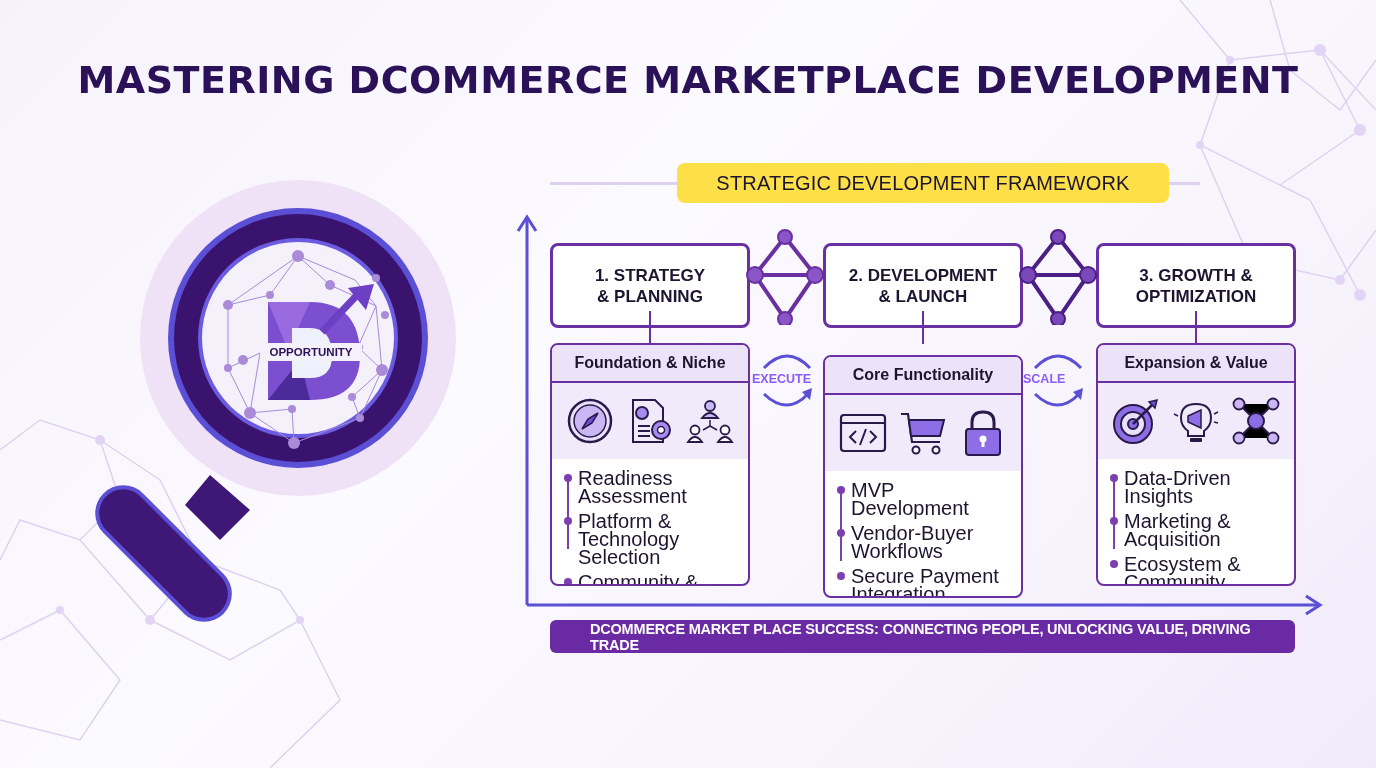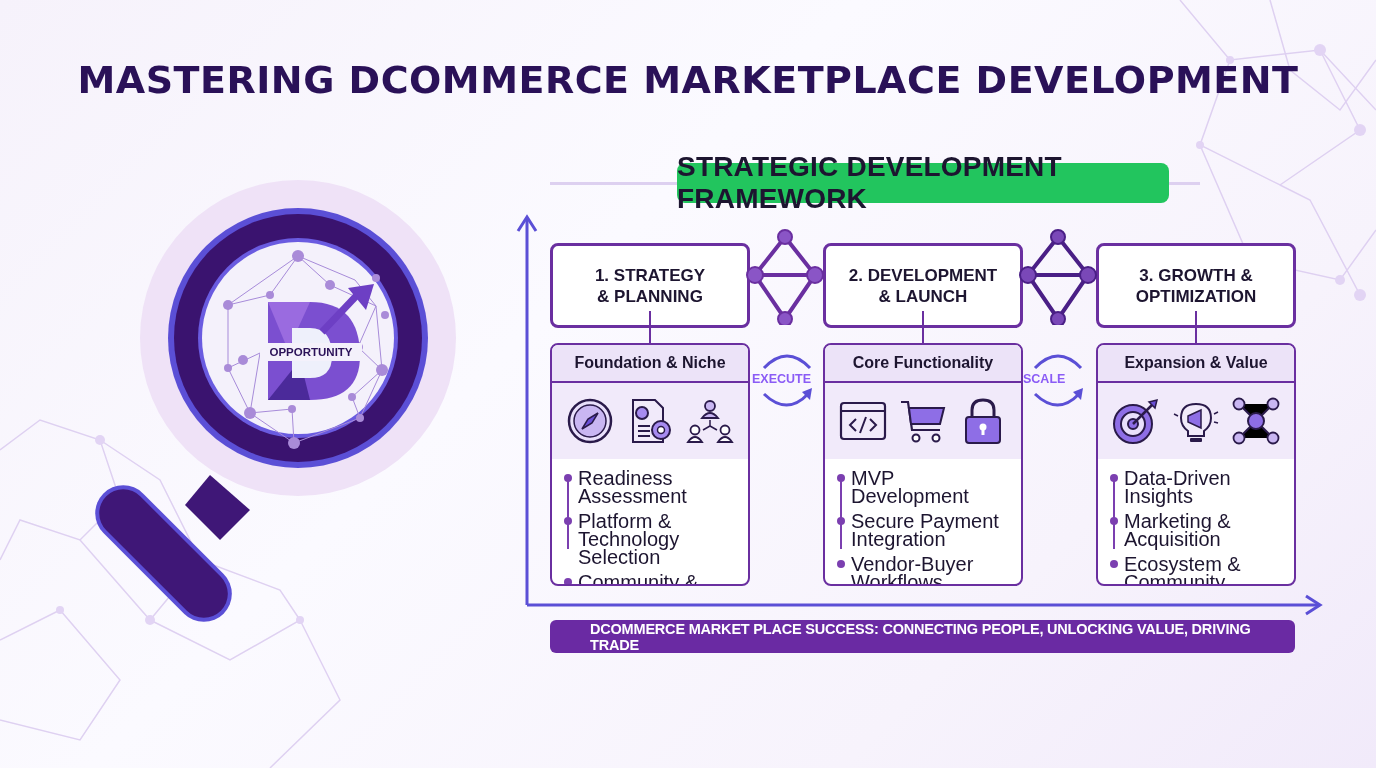--- a/index.html
+++ b/index.html
@@ -18,23 +18,23 @@
     letter-spacing: 0.5px; color: #2a1158;
   }
 
   
   .magnifier { position: absolute; left: 60px; top: 160px; width: 440px; height: 490px; }
 
   
   .fw-line { position: absolute; left: 550px; top: 182px; width: 650px; height: 3px; background: #ddd0f0; }
   .fw-title {
     position: absolute; left: 677px; top: 163px; width: 492px; height: 40px;
-    background: #22c55e; border-radius: 8px;
+    background: #fde047; border-radius: 8px;
     display: flex; align-items: center; justify-content: center;
-    font-weight: bold; font-size: 28px; color: #1d1530; letter-spacing: 0.2px;
+    font-weight: normal; font-size: 20px; color: #1d1530; letter-spacing: 0.2px;
   }
 
   
   .axes { position: absolute; left: 510px; top: 205px; width: 830px; height: 420px; }
 
   
   .phase {
     position: absolute; top: 243px; width: 200px; height: 85px;
     background: #fff; border: 3px solid #6a2fa0; border-radius: 8px;
     display: flex; align-items: center; justify-content: center; text-align: center;
@@ -236,21 +236,21 @@
   <ul class="card-list">
     <div class="rail" style="height:70px;"></div>
     <li>Readiness Assessment</li>
     <li>Platform &amp; Technology
 Selection</li>
     <li>Community &amp; Niche
 Definition</li>
   </ul>
 </div>
 
-<div class="card" style="left:823px;">
+<div class="card" style="left:823px;margin-top:12px;">
   <div class="card-head">Core Functionality</div>
   <div class="card-icons">
     <svg viewBox="0 0 50 50">
       <rect x="3" y="7" width="44" height="36" rx="3" fill="#f1eafa" stroke="#2a1a4a" stroke-width="2.2"></rect>
       <line x1="3" y1="15" x2="47" y2="15" stroke="#2a1a4a" stroke-width="2"></line>
       <path d="M18 23 L12 29 L18 35 M32 23 L38 29 L32 35 M28 21 L22 37" stroke="#2a1a4a" stroke-width="2" fill="none"></path>
     </svg>
     <svg viewBox="0 0 50 50">
       <path d="M3 6 L10 6 L14 34 L42 34" stroke="#2a1a4a" stroke-width="2.2" fill="none"></path>
       <path d="M11 12 L46 12 L42 28 L13 28 Z" fill="#8e6ee6" stroke="#2a1a4a" stroke-width="2"></path>
@@ -260,24 +260,24 @@
     <svg viewBox="0 0 50 50">
       <path d="M14 22 L14 14 Q14 4 25 4 Q36 4 36 14 L36 22" stroke="#2a1a4a" stroke-width="3" fill="none"></path>
       <rect x="8" y="21" width="34" height="26" rx="3" fill="#8e6ee6" stroke="#2a1a4a" stroke-width="2"></rect>
       <circle cx="25" cy="31" r="3.5" fill="#fff"></circle>
       <rect x="23.5" y="32" width="3" height="7" fill="#fff"></rect>
     </svg>
   </div>
   <ul class="card-list">
     <div class="rail" style="height:70px;"></div>
     <li>MVP Development</li>
+    <li>Vendor-Buyer
+Workflows</li>
     <li>Secure Payment
 Integration</li>
-    <li>Vendor-Buyer
-Workflows</li>
   </ul>
 </div>
 
 <div class="card" style="left:1096px;">
   <div class="card-head">Expansion &amp; Value</div>
   <div class="card-icons">
     <svg viewBox="0 0 50 50">
       <circle cx="22" cy="28" r="19" fill="#8e6ee6" stroke="#2a1a4a" stroke-width="2"></circle>
       <circle cx="22" cy="28" r="12" fill="#e9e0fb" stroke="#2a1a4a" stroke-width="2"></circle>
       <circle cx="22" cy="28" r="5" fill="#8e6ee6" stroke="#2a1a4a" stroke-width="2"></circle>

